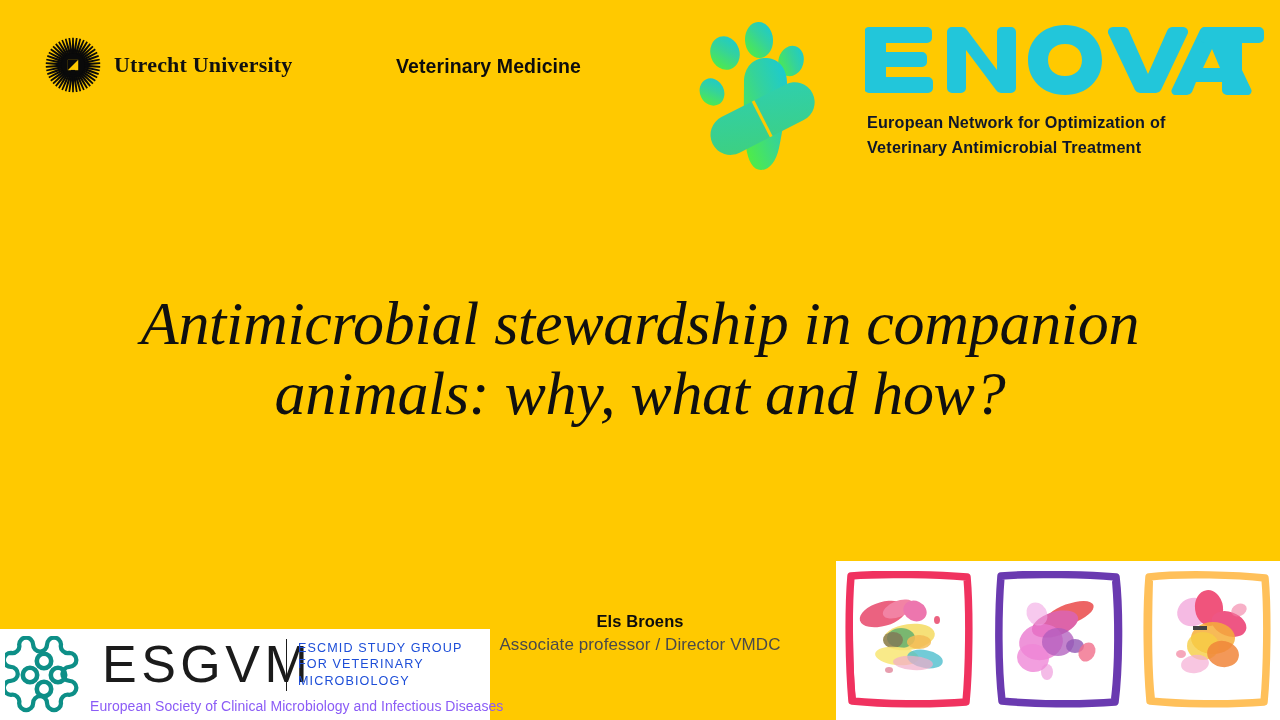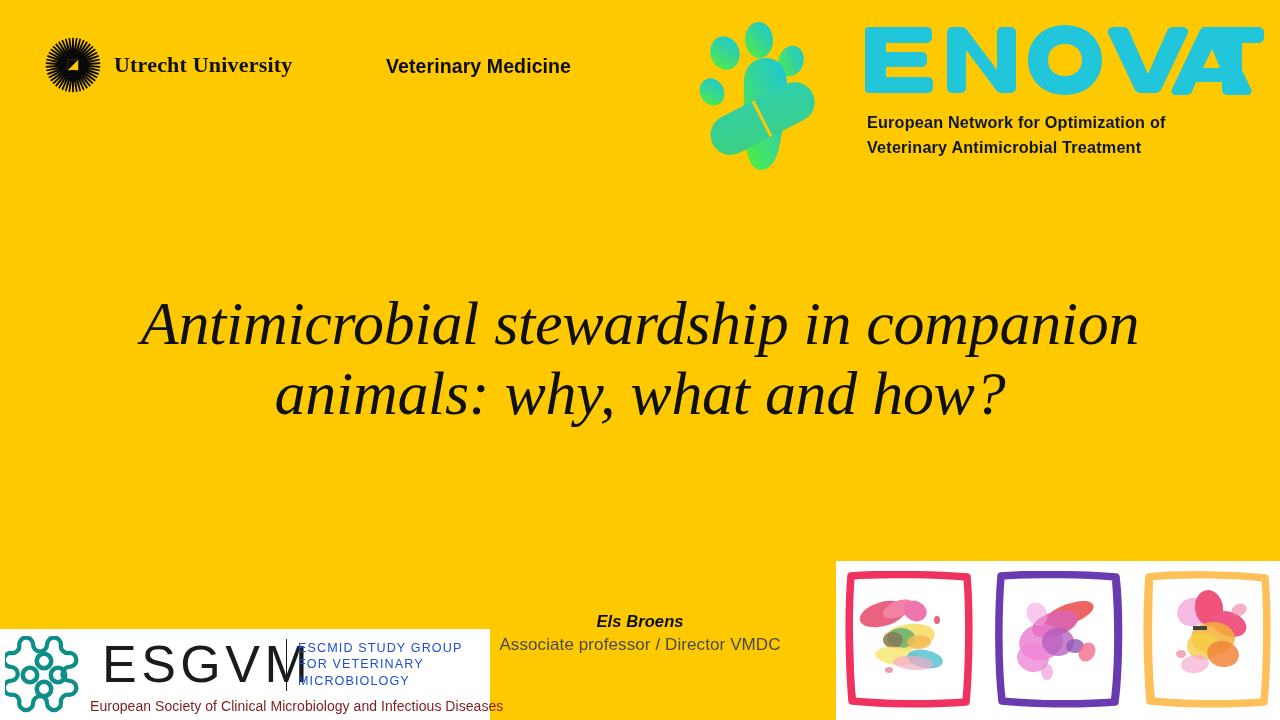--- a/index.html
+++ b/index.html
@@ -36,21 +36,21 @@
     font-weight: bold;
     font-size: 22px;
     color: #101010;
     letter-spacing: 0.2px;
     white-space: nowrap;
   }
 
   
   #vet-med {
     position: absolute;
-    left: 386px;
+    left: 396px;
     top: 55px;
     font-size: 19.5px;
     font-weight: bold;
     color: #0d0d0d;
     letter-spacing: 0.1px;
     white-space: nowrap;
   }
 
   
   #enovat {
@@ -108,21 +108,20 @@
     left: 340px;
     top: 612px;
     width: 600px;
     text-align: center;
   }
   #presenter-name {
     font-size: 16.5px;
     font-weight: bold;
     color: #0d0d0d;
     letter-spacing: 0.1px;
-    font-style: italic;
   }
   #presenter-role {
     margin-top: 4px;
     font-size: 17px;
     color: #4a4a4a;
     letter-spacing: 0.1px;
   }
 
   
   #esgvm {
@@ -168,21 +167,21 @@
     letter-spacing: 1.1px;
     color: #1d4ed8;
   }
   #esgvm-sub span { display: block; }
   #esgvm-foot {
     position: absolute;
     left: 90px;
     top: 69px;
     font-size: 14px;
     letter-spacing: 0.05px;
-    color: #7f1d1d;
+    color: #8b5cf6;
     white-space: nowrap;
   }
 
   
   #artwork {
     position: absolute;
     left: 836px;
     top: 561px;
     width: 444px;
     height: 159px;

